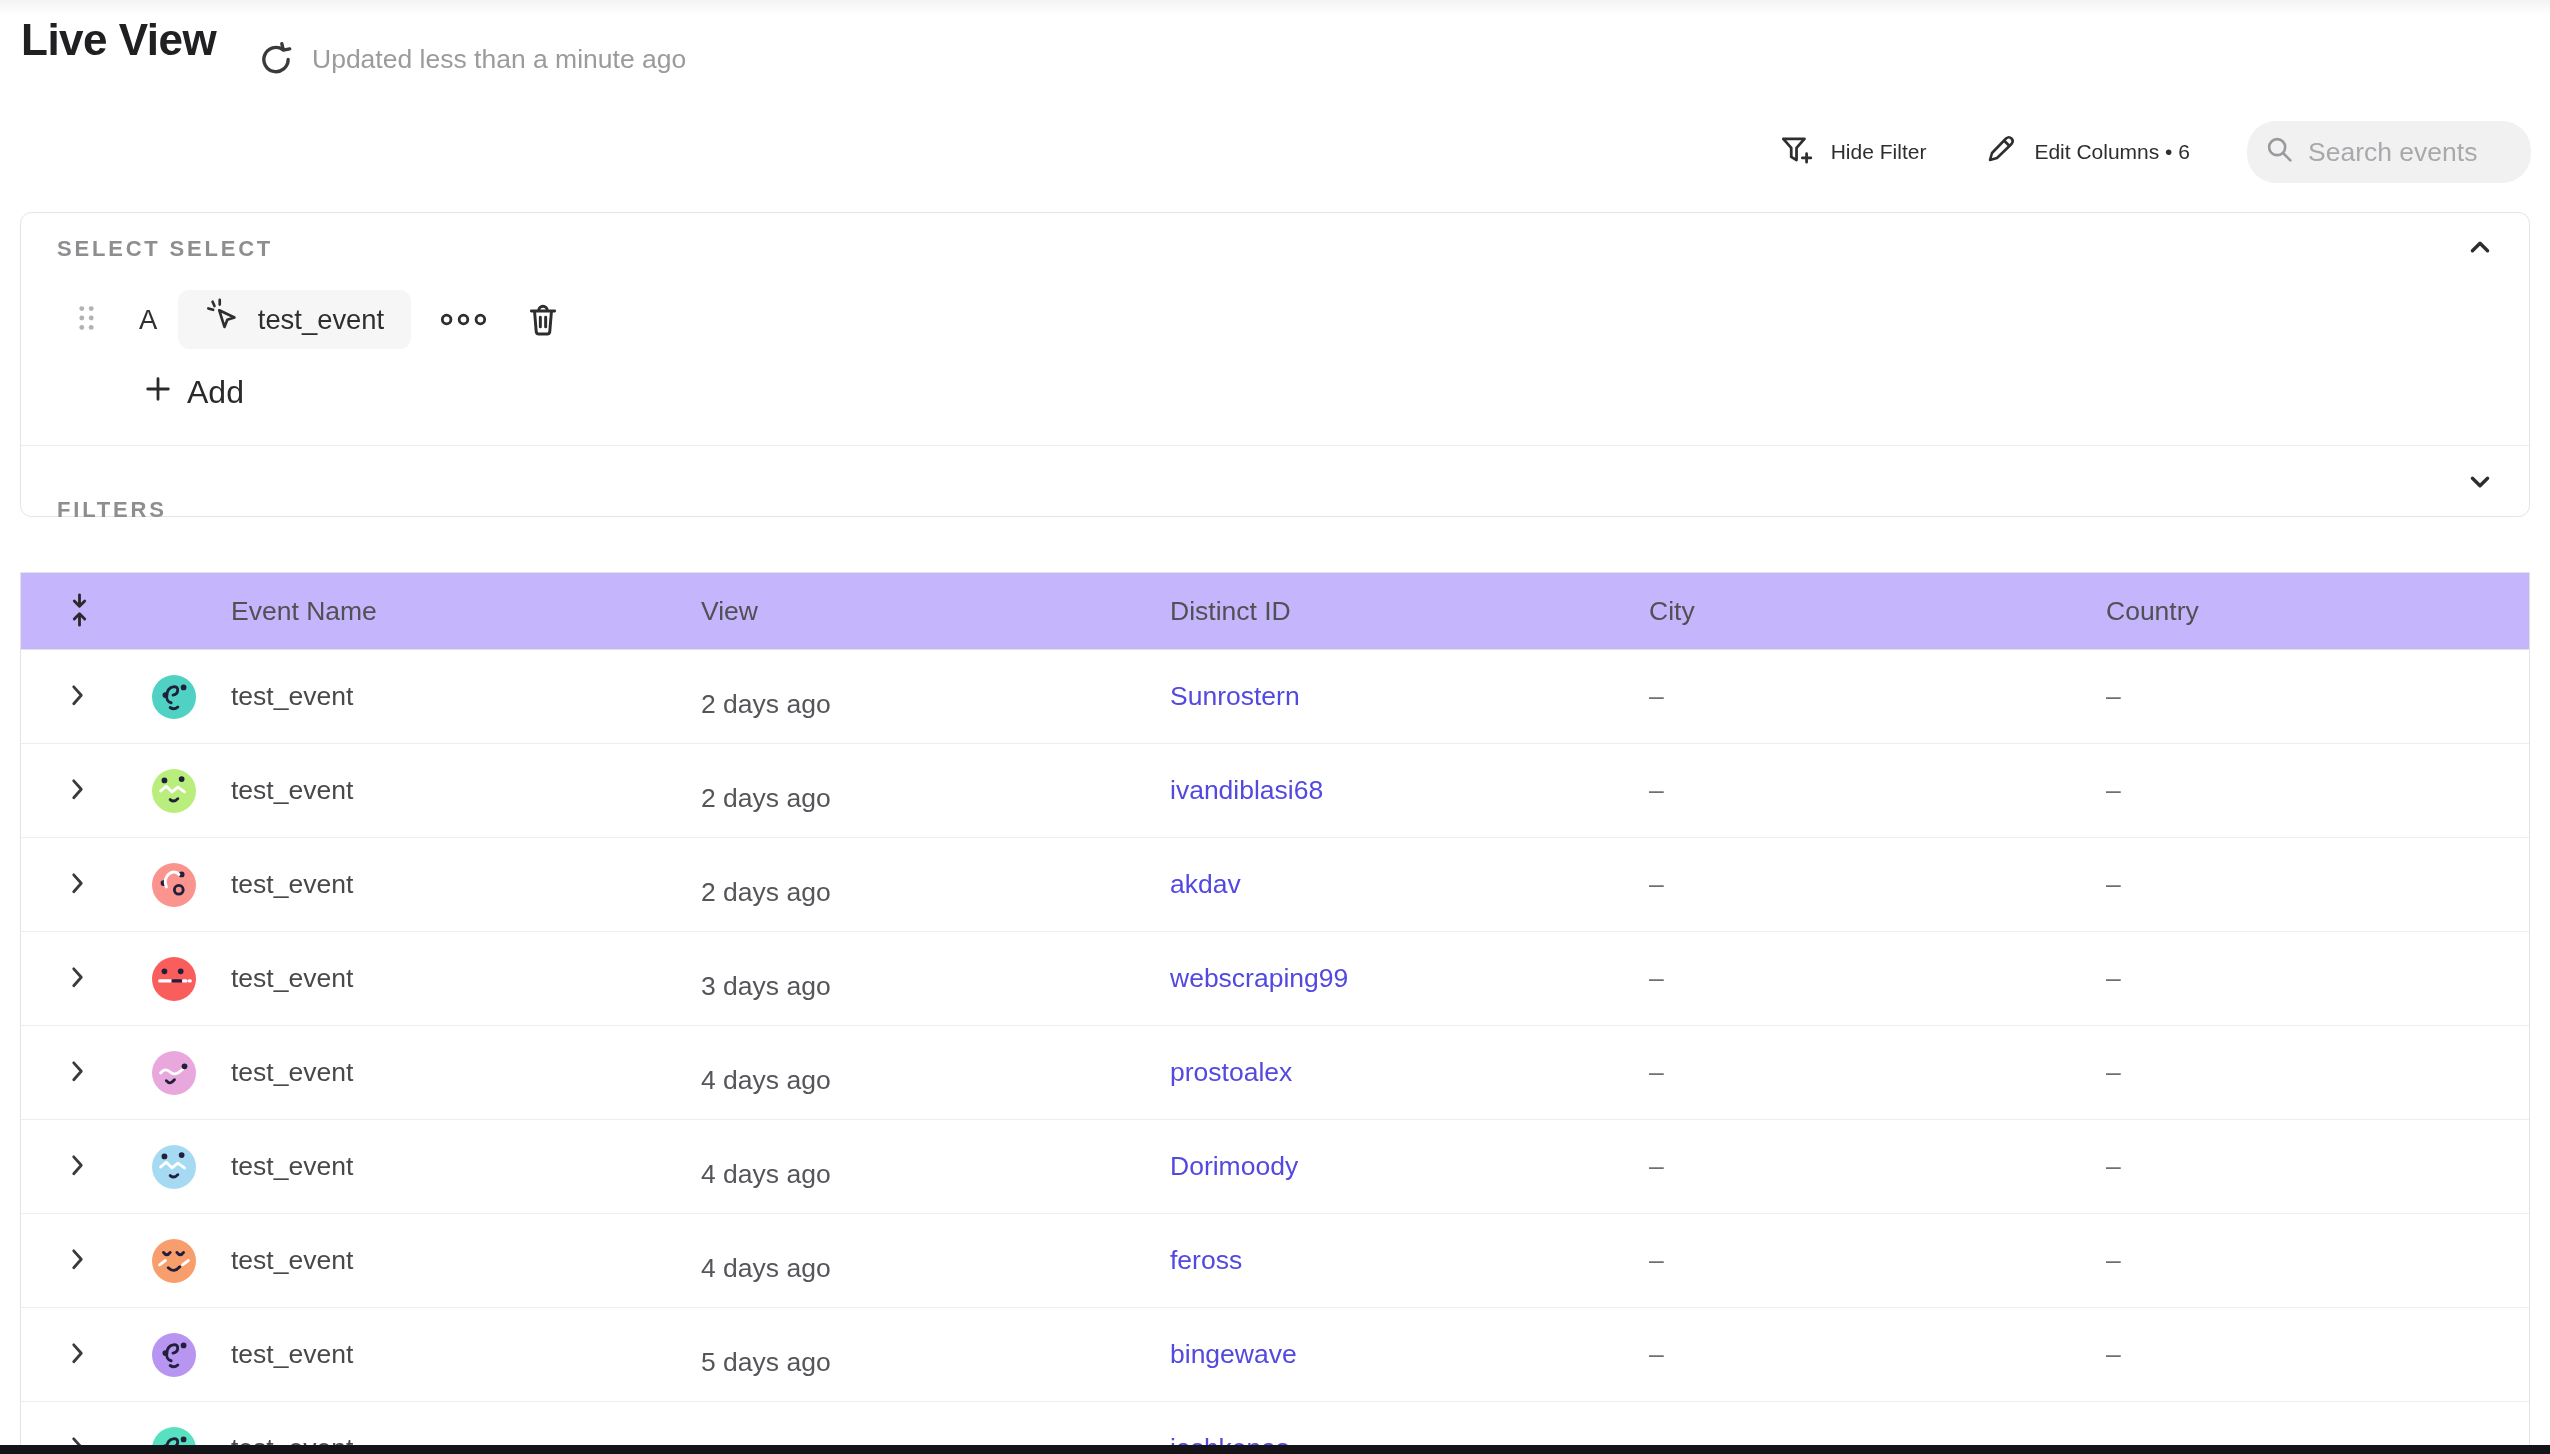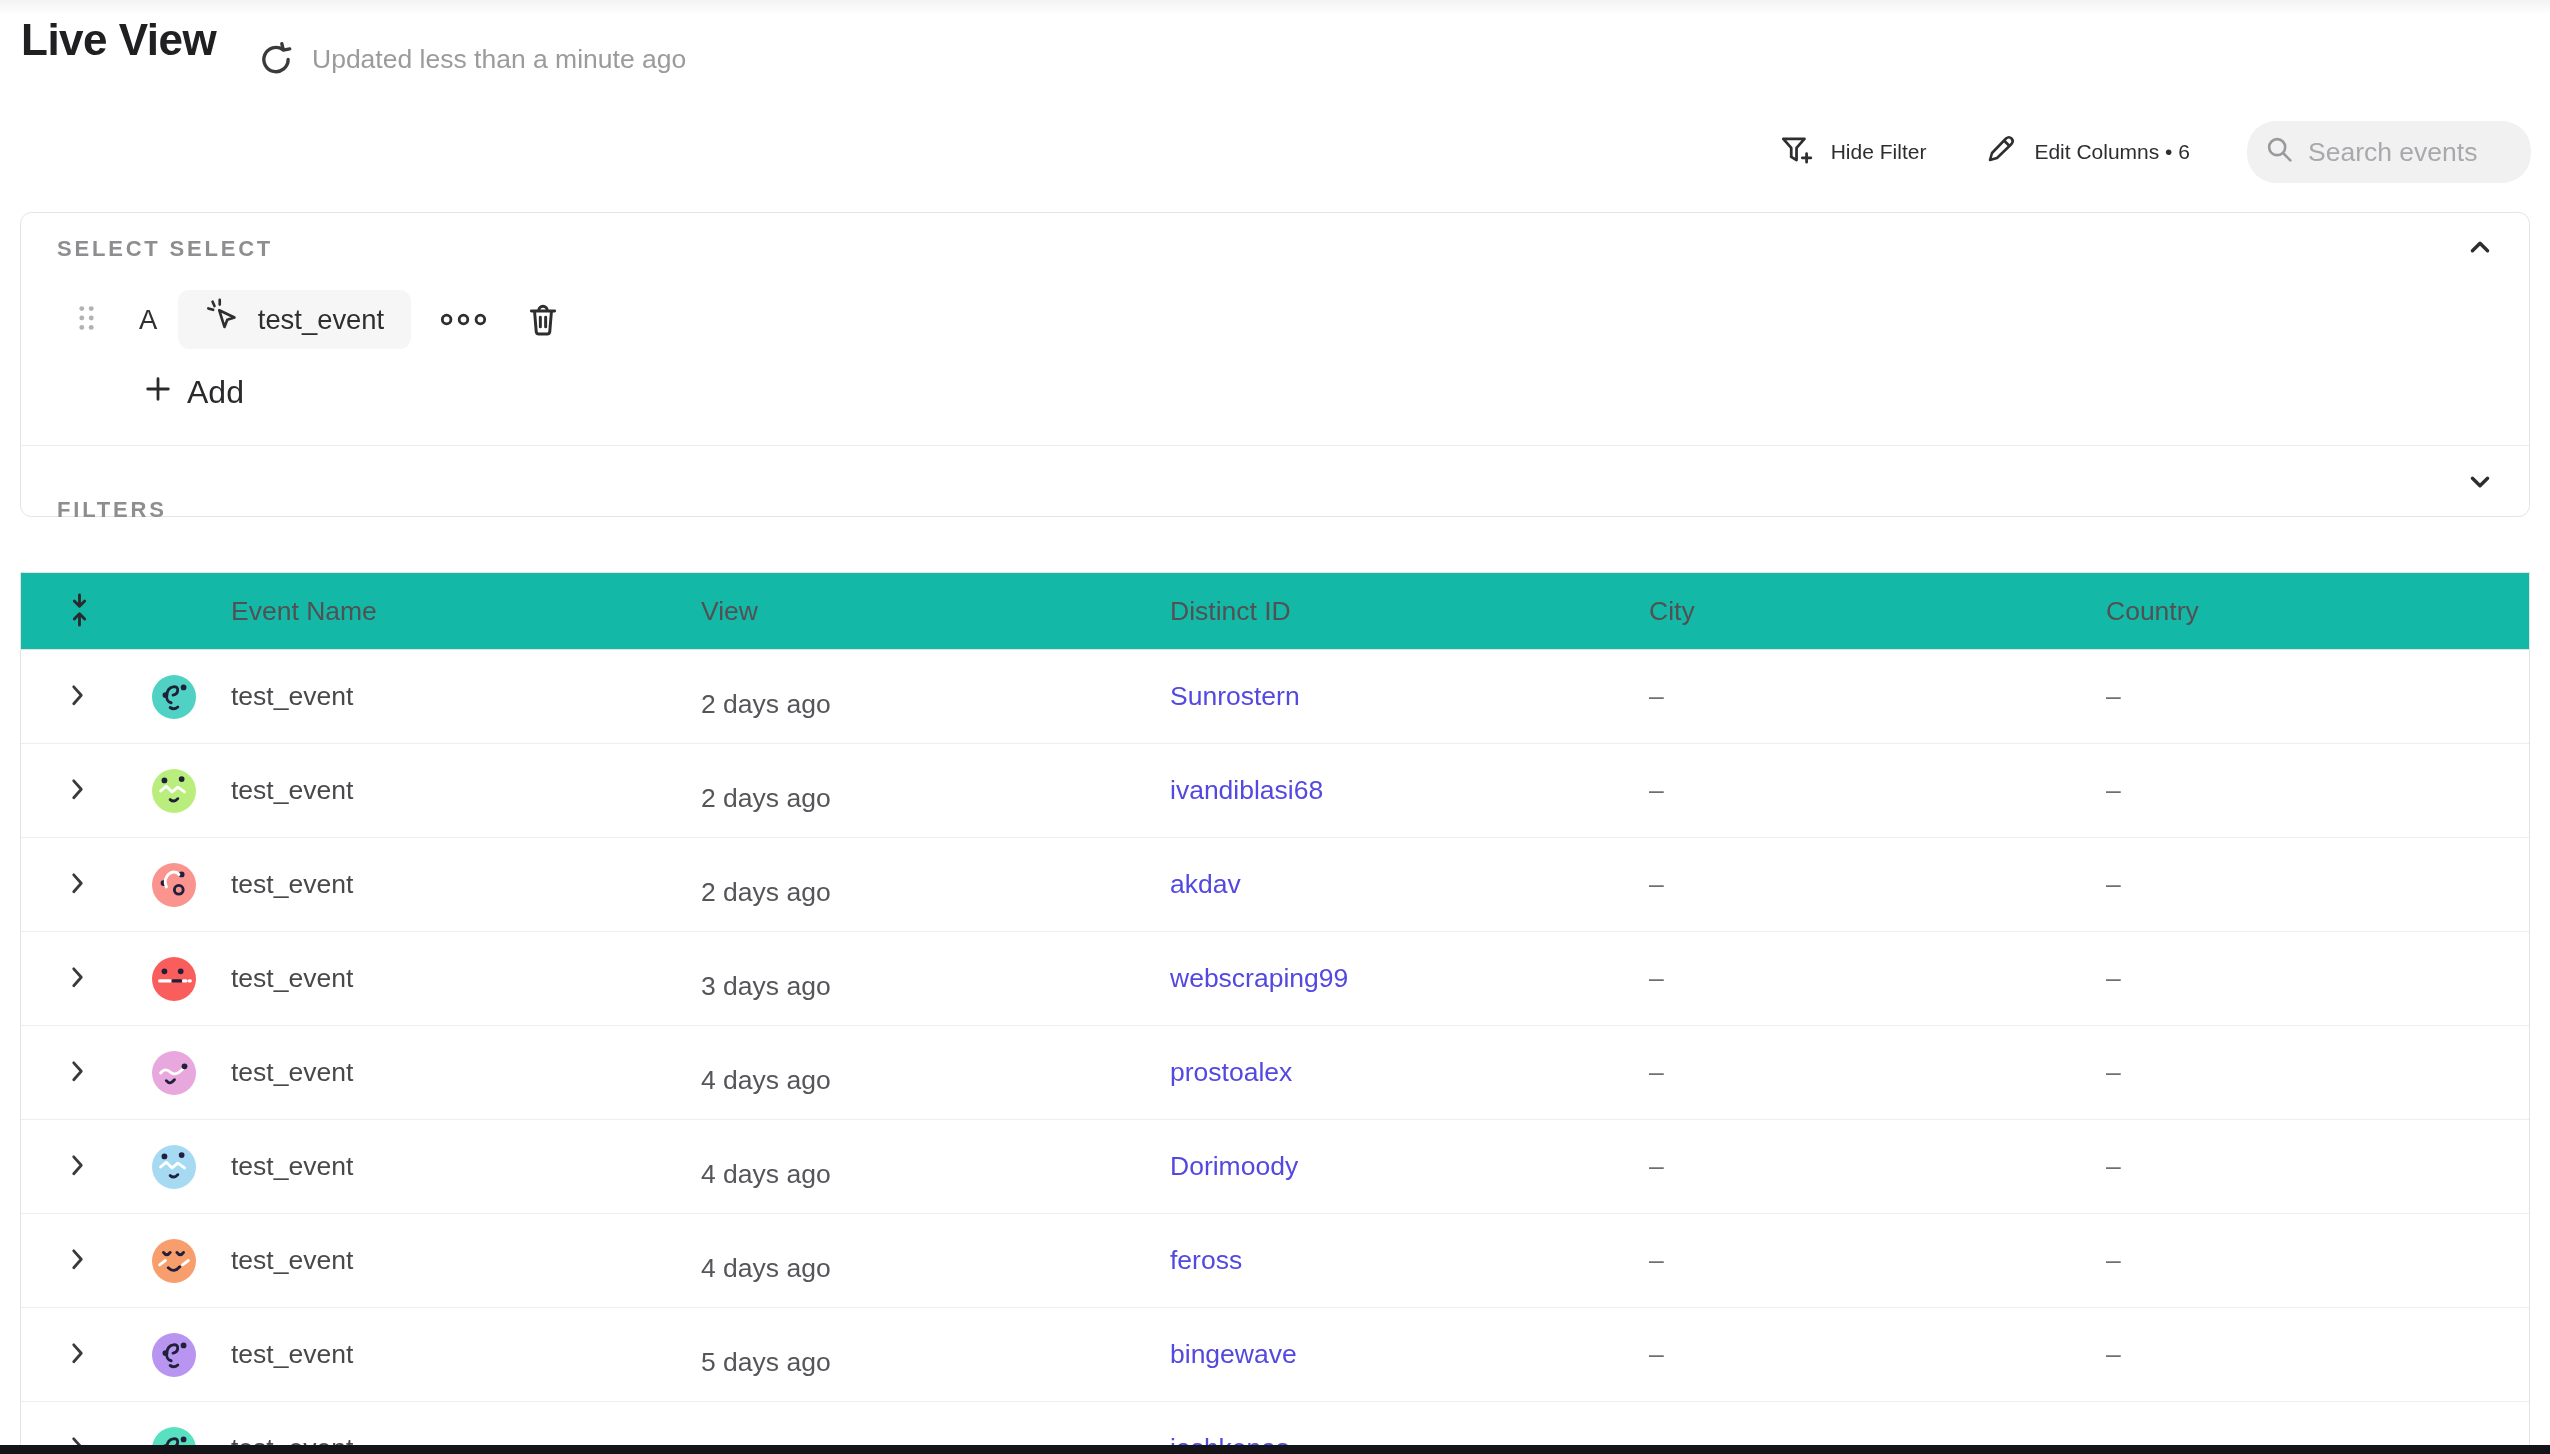--- a/index.html
+++ b/index.html
@@ -49,21 +49,21 @@
     border-top:0.9px solid #ececee;}
   .section-filters .section-label{top:23px;margin-top:28px;}
   .section-filters .chevron-toggle{top:19px;}
   .section-select .chevron-toggle{top:17px;}
 
   
   .table{position:absolute;left:20px;right:20px;top:572px;bottom:0;background:#fff;
     border:0.9px solid #e3e3e5;border-bottom:none;box-sizing:border-box;overflow:hidden;}
   .grid-row{display:grid;grid-template-columns:95px 115px 470px 469px 479px 457px 1fr;
     align-items:center;}
-  .thead{height:76px;background:#14b8a6;border-bottom:0.9px solid #e3e3e5;}
+  .thead{height:76px;background:#c4b5fd;border-bottom:0.9px solid #e3e3e5;}
   .thead .hcell{font-size:26.5px;color:#515154;}
   .collapse-btn{padding-left:47px;cursor:pointer;display:flex;align-items:center;}
   .trow{height:93px;border-bottom:0.9px solid #eeeeef;background:#fff;}
   .expander{padding-left:49px;cursor:pointer;display:flex;align-items:center;}
   .avatar{width:44px;height:44px;border-radius:50%;margin-left:36px;position:relative;}
   .avatar svg{position:absolute;left:0;top:0;}
   .cell-event{font-size:26.5px;color:#49494c;}
   .cell-time{font-size:26.5px;color:#55555a;margin-top:16px;}
   .cell-link{font-size:26.5px;color:#5348e0;cursor:pointer;}
   .cell-dash{font-size:26.5px;color:#6f6f72;}

